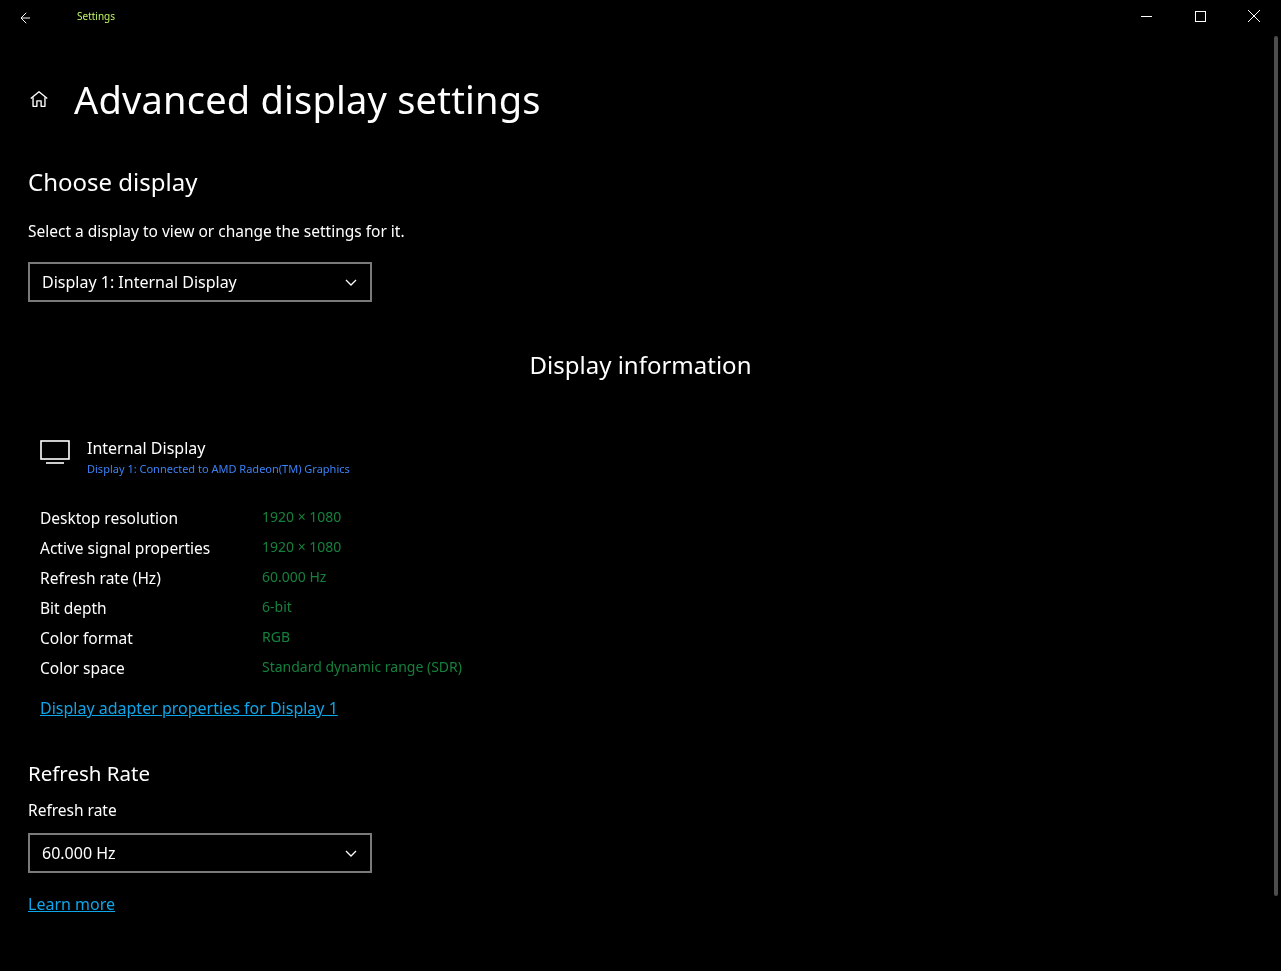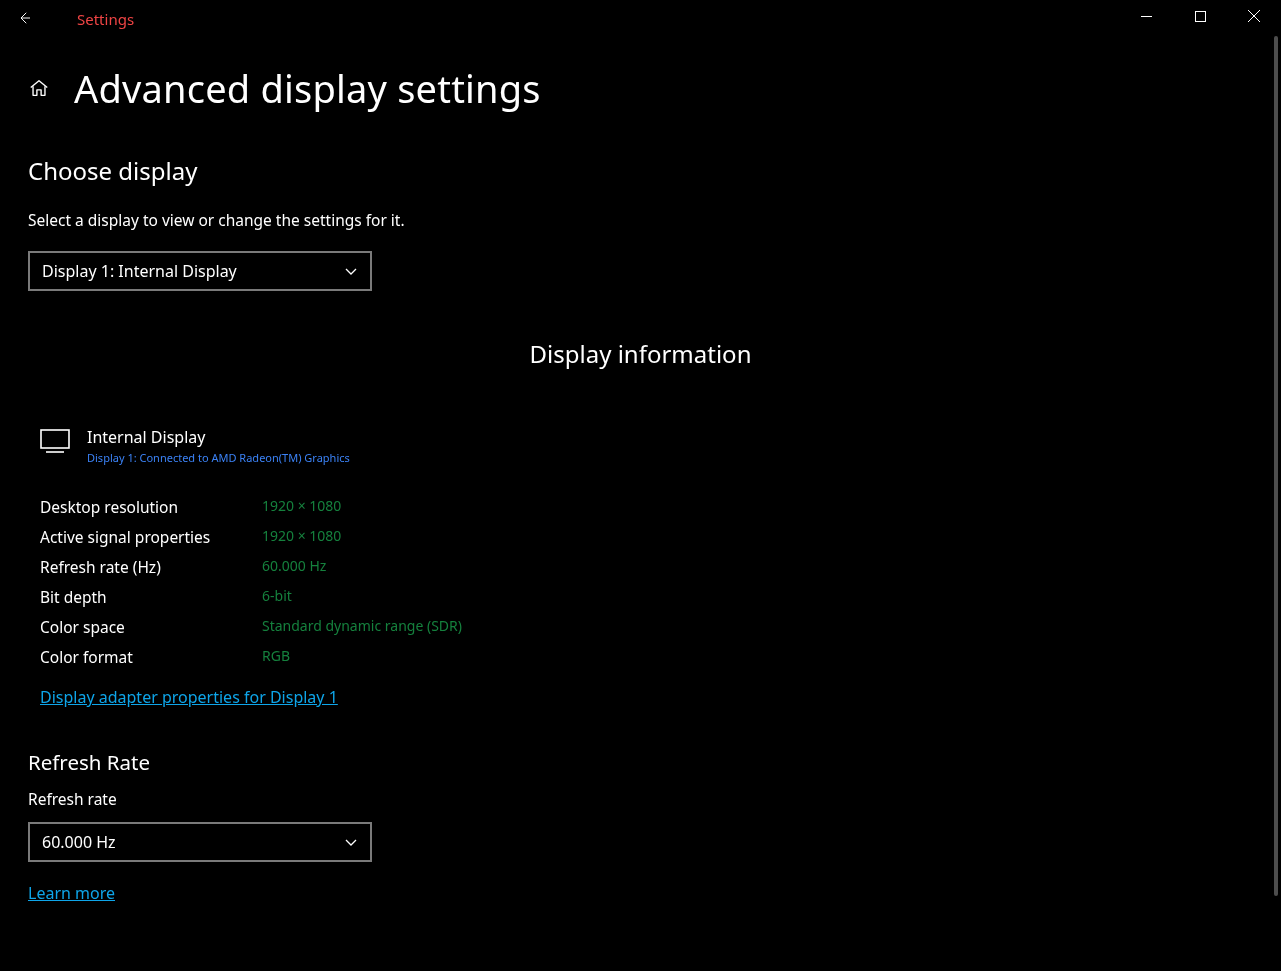--- a/index.html
+++ b/index.html
@@ -26,22 +26,22 @@
       width: 48px;
       height: 36px;
       display: flex;
       align-items: center;
       justify-content: center;
     }
     .titlebar-title {
       position: absolute;
       left: 77px;
       top: 9px;
-      font-size: 15px;
-      color: #ef4444;
+      font-size: 10px;
+      color: #bef264;
     }
     .window-controls {
       position: absolute;
       right: 0;
       top: 0;
       display: flex;
     }
     .win-ctrl {
       width: 54px;
       height: 32px;
@@ -51,21 +51,21 @@
     }
 
     
     .content {
       padding: 12px 28px 40px 28px;
     }
 
     .header-row {
       display: flex;
       align-items: center;
-      margin-top: 14px;
+      margin-top: 25px;
       margin-bottom: 40px;
     }
     .home-icon {
       margin-right: 24px;
       display: flex;
       align-items: center;
     }
     .page-title {
       font-size: 38px;
       font-weight: 400;
@@ -272,26 +272,26 @@
     </div>
     <div class="spec-row">
       <span class="spec-label">Refresh rate (Hz)</span>
       <span class="spec-value">60.000 Hz</span>
     </div>
     <div class="spec-row">
       <span class="spec-label">Bit depth</span>
       <span class="spec-value">6-bit</span>
     </div>
     <div class="spec-row">
+      <span class="spec-label">Color format</span>
+      <span class="spec-value">RGB</span>
+    </div>
+    <div class="spec-row">
       <span class="spec-label">Color space</span>
       <span class="spec-value">Standard dynamic range (SDR)</span>
-    </div>
-    <div class="spec-row">
-      <span class="spec-label">Color format</span>
-      <span class="spec-value">RGB</span>
     </div>
   </div>
 
   <a class="link">Display adapter properties for Display 1</a>
 
   
   <h3 class="refresh-heading">Refresh Rate</h3>
   <div class="label-small">Refresh rate</div>
   <div class="dropdown mb-20">
     <span class="dropdown-text">60.000 Hz</span>

